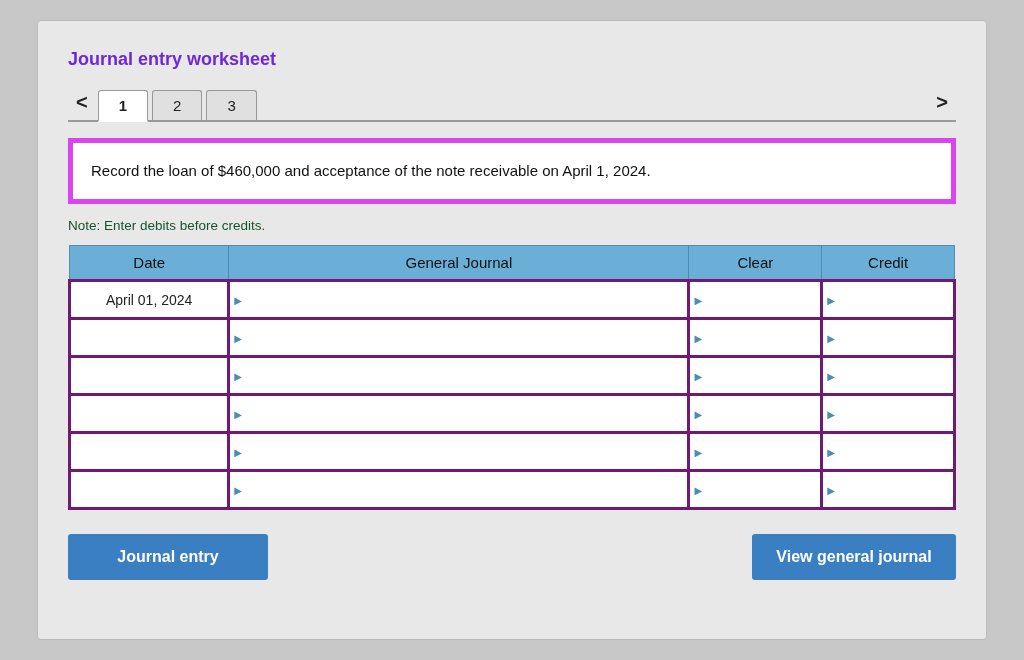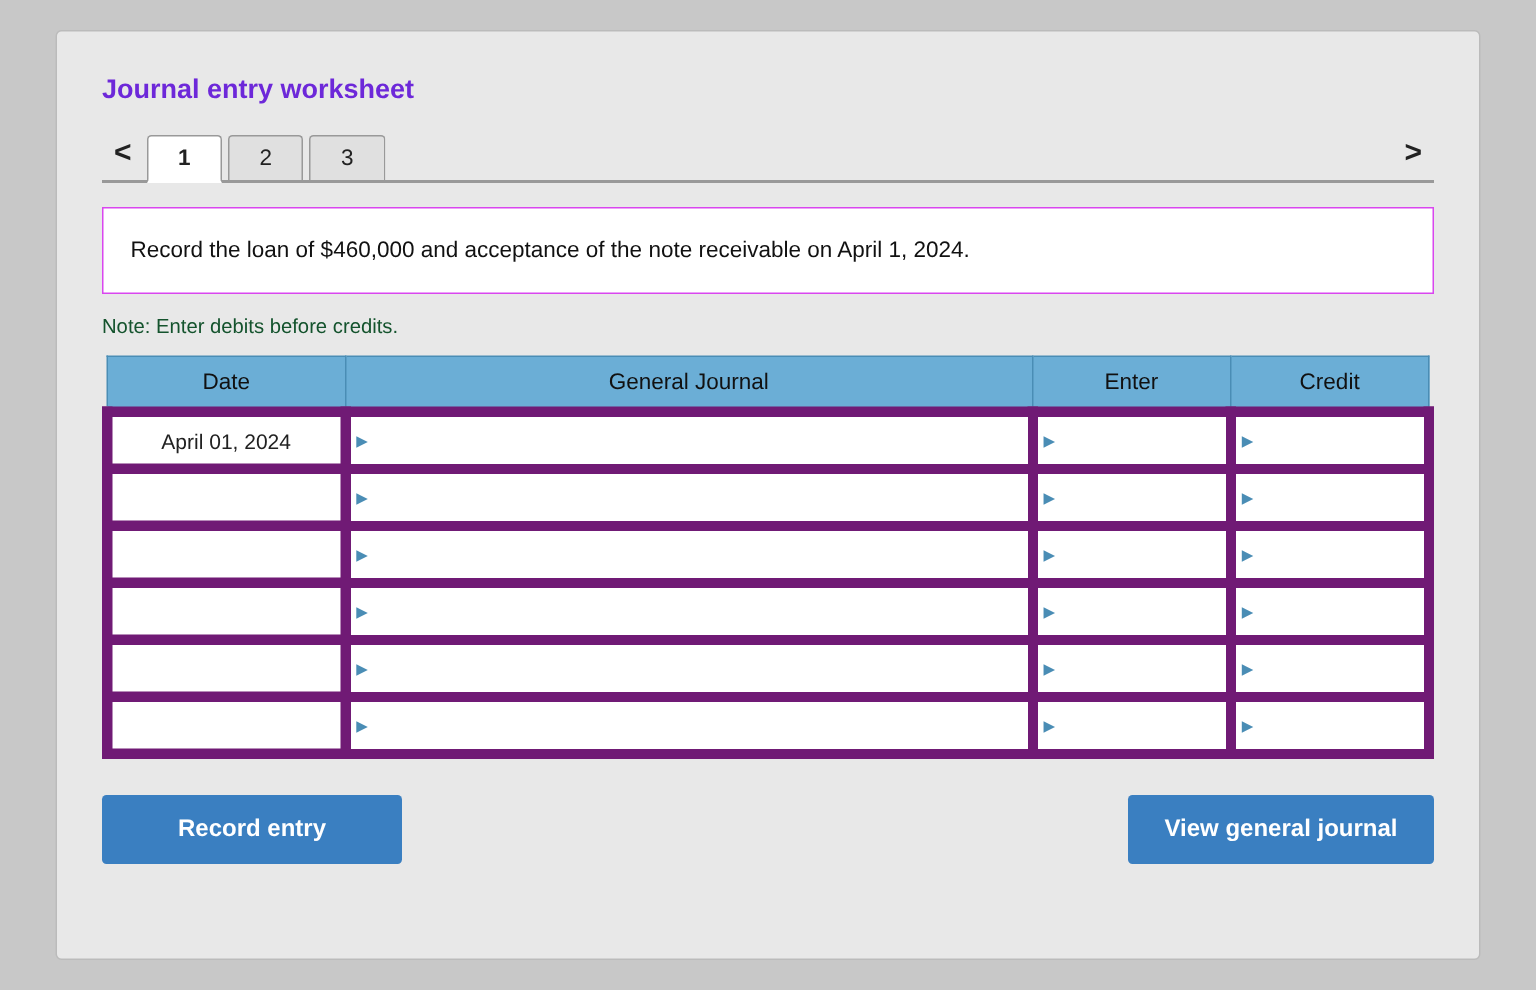--- a/index.html
+++ b/index.html
@@ -79,21 +79,21 @@
       background: #e0e0e0;
     }
 
     .nav-right {
       margin-left: auto;
       margin-bottom: 4px;
     }
 
     .description-box {
       background: #fff;
-      border: 1px solid #d946ef;
+      border: 5px solid #d946ef;
       padding: 16px 18px;
       margin-bottom: 14px;
       font-size: 15px;
       color: #111;
       line-height: 1.6;
     }
 
     .note-text {
       color: #14532d;
       font-size: 13.5px;
@@ -110,21 +110,21 @@
       background: #6baed6;
       border: 1px solid #4a8db5;
       padding: 8px 10px;
       text-align: center;
       font-size: 15px;
       font-weight: normal;
       color: #111;
     }
 
     .journal-table tbody tr td {
-      border: 7px solid #701a75;
+      border: 3px solid #701a75;
       background: #fff;
       height: 38px;
       padding: 2px 6px;
     }
 
     .journal-table tbody tr td.date-cell {
       text-align: center;
       font-size: 14px;
       color: #222;
     }
@@ -221,21 +221,21 @@
     <span>Record the loan of $460,000 and acceptance of the note receivable on April 1, 2024.</span>
   </div>
 
   <div class="note-text">Note: Enter debits before credits.</div>
 
   <table class="journal-table">
     <thead>
       <tr>
         <th class="col-date">Date</th>
         <th class="col-gj">General Journal</th>
-        <th class="col-debit">Enter</th>
+        <th class="col-debit">Clear</th>
         <th class="col-credit">Credit</th>
       </tr>
     </thead>
     <tbody>
       <tr>
         <td class="date-cell col-date">April 01, 2024</td>
         <td class="gj-cell col-gj"><input type="text" style="border: none; outline: none; width: 90%; margin-left: 16px; font-size: 14px;"></td>
         <td class="num-cell col-debit"><input type="text" style="border: none; outline: none; width: 80%; margin-left: 16px; font-size: 14px;"></td>
         <td class="num-cell col-credit"><input type="text" style="border: none; outline: none; width: 80%; margin-left: 16px; font-size: 14px;"></td>
       </tr>
@@ -266,17 +266,17 @@
       <tr>
         <td class="date-cell col-date"></td>
         <td class="gj-cell col-gj"><input type="text" style="border: none; outline: none; width: 90%; margin-left: 16px; font-size: 14px;"></td>
         <td class="num-cell col-debit"><input type="text" style="border: none; outline: none; width: 80%; margin-left: 16px; font-size: 14px;"></td>
         <td class="num-cell col-credit"><input type="text" style="border: none; outline: none; width: 80%; margin-left: 16px; font-size: 14px;"></td>
       </tr>
     </tbody>
   </table>
 
   <div class="buttons-row">
-    <button class="btn btn-record">Record entry</button>
+    <button class="btn btn-record">Journal entry</button>
     <button class="btn btn-view">View general journal</button>
   </div>
 
 </div>
 
 </body></html>

